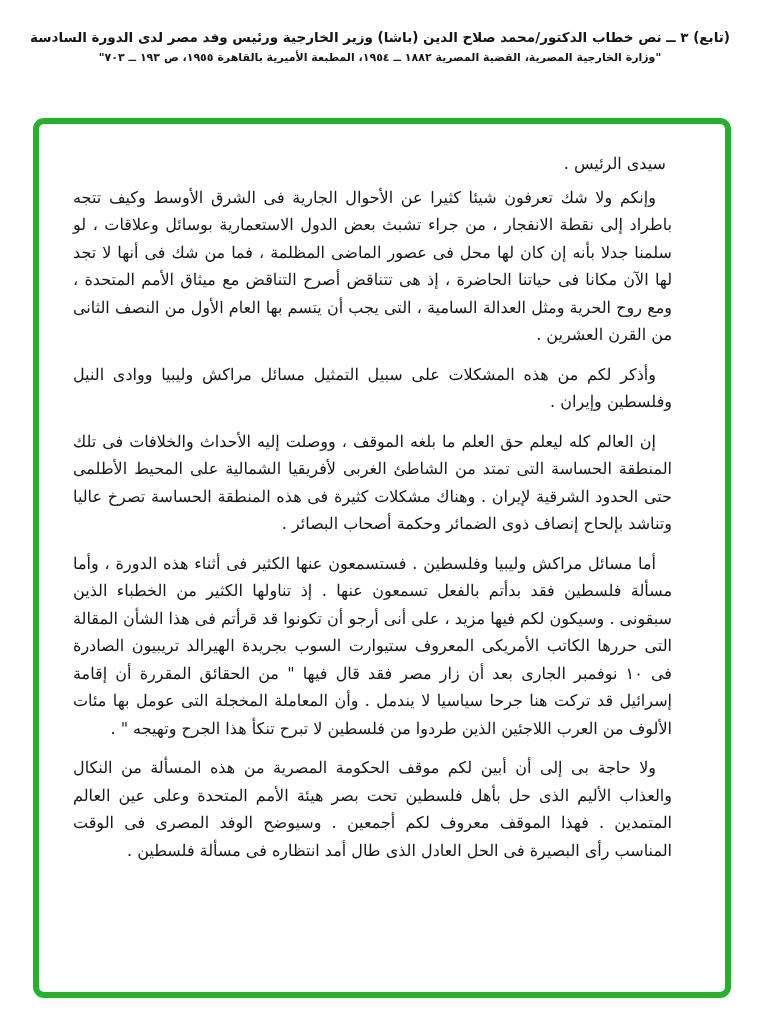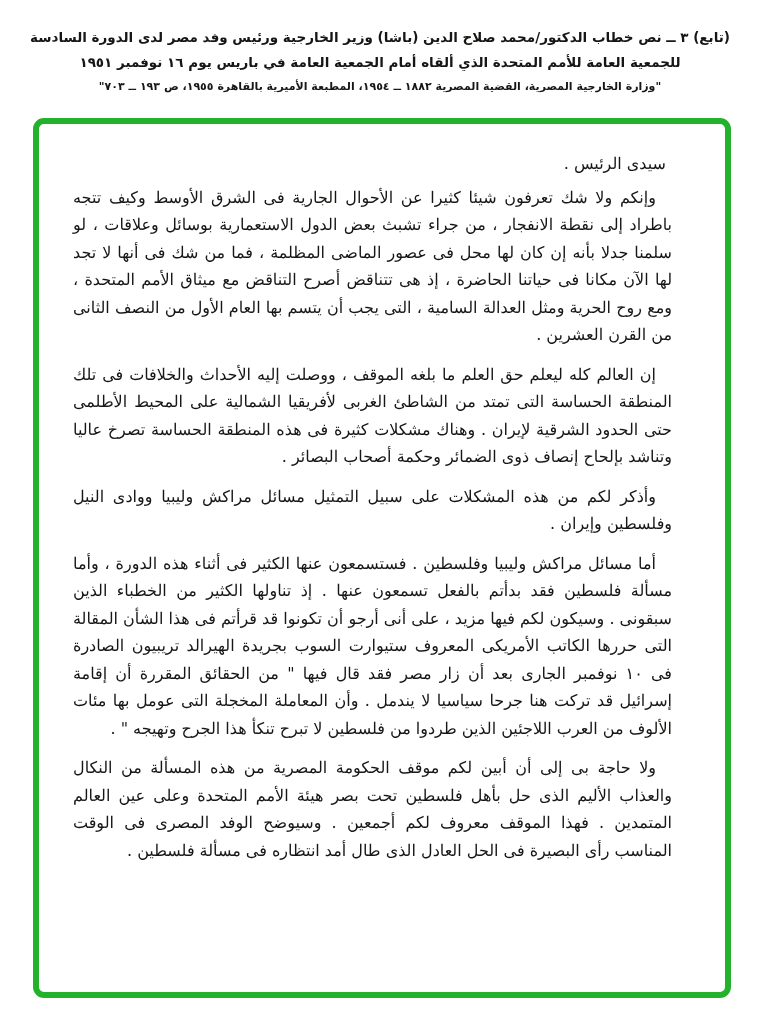--- a/index.html
+++ b/index.html
@@ -80,28 +80,27 @@
     text-align:right;
   }
 </style>
 </head>
 <body>
 
 <div class="page">
 
   <div class="doc-header">
     <div class="h-line1">(تابع) ٣ ــ نص خطاب الدكتور/محمد صلاح الدين (باشا) وزير الخارجية ورئيس وفد مصر لدى الدورة السادسة</div>
-    <div class="h-line2">للجمعية العامة للأمم المتحدة الذي ألقاه أمام الجمعية العامة في باريس يوم ١٦ نوفمبر ١٩٥١</div>
     <div class="h-line3">"وزارة الخارجية المصرية، القضية المصرية ١٨٨٢ ــ ١٩٥٤، المطبعة الأميرية بالقاهرة ١٩٥٥، ص ١٩٣ ــ ٧٠٣"</div>
   </div>
 
   <div class="green-frame"></div>
 
   <div class="speech-body">
     <p class="salutation">سيدى الرئيس .</p>
     <p>وإنكم ولا شك تعرفون شيئا كثيرا عن الأحوال الجارية فى الشرق الأوسط وكيف تتجه باطراد إلى نقطة الانفجار ، من جراء تشبث بعض الدول الاستعمارية بوسائل وعلاقات ، لو سلمنا جدلا بأنه إن كان لها محل فى عصور الماضى المظلمة ، فما من شك فى أنها لا تجد لها الآن مكانا فى حياتنا الحاضرة ، إذ هى تتناقض أصرح التناقض مع ميثاق الأمم المتحدة ، ومع روح الحرية ومثل العدالة السامية ، التى يجب أن يتسم بها العام الأول من النصف الثانى من القرن العشرين .</p>
+    <p>وأذكر لكم من هذه المشكلات على سبيل التمثيل مسائل مراكش وليبيا ووادى النيل وفلسطين وإيران .</p>
     <p>إن العالم كله ليعلم حق العلم ما بلغه الموقف ، ووصلت إليه الأحداث والخلافات فى تلك المنطقة الحساسة التى تمتد من الشاطئ الغربى لأفريقيا الشمالية على المحيط الأطلمى حتى الحدود الشرقية لإيران . وهناك مشكلات كثيرة فى هذه المنطقة الحساسة تصرخ عاليا وتناشد بإلحاح إنصاف ذوى الضمائر وحكمة أصحاب البصائر .</p>
-    <p>وأذكر لكم من هذه المشكلات على سبيل التمثيل مسائل مراكش وليبيا ووادى النيل وفلسطين وإيران .</p>
     <p>أما مسائل مراكش وليبيا وفلسطين . فستسمعون عنها الكثير فى أثناء هذه الدورة ، وأما مسألة فلسطين فقد بدأتم بالفعل تسمعون عنها . إذ تناولها الكثير من الخطباء الذين سبقونى . وسيكون لكم فيها مزيد ، على أنى أرجو أن تكونوا قد قرأتم فى هذا الشأن المقالة التى حررها الكاتب الأمريكى المعروف ستيوارت السوب بجريدة الهيرالد تريبيون الصادرة فى ١٠ نوفمبر الجارى بعد أن زار مصر فقد قال فيها " من الحقائق المقررة أن إقامة إسرائيل قد تركت هنا جرحا سياسيا لا يندمل . وأن المعاملة المخجلة التى عومل بها مئات الألوف من العرب اللاجئين الذين طردوا من فلسطين لا تبرح تنكأ هذا الجرح وتهيجه " .</p>
     <p>ولا حاجة بى إلى أن أبين لكم موقف الحكومة المصرية من هذه المسألة من النكال والعذاب الأليم الذى حل بأهل فلسطين تحت بصر هيئة الأمم المتحدة وعلى عين العالم المتمدين . فهذا الموقف معروف لكم أجمعين . وسيوضح الوفد المصرى فى الوقت المناسب رأى البصيرة فى الحل العادل الذى طال أمد انتظاره فى مسألة فلسطين .</p>
   </div>
 
 </div>
 
 </body></html>

